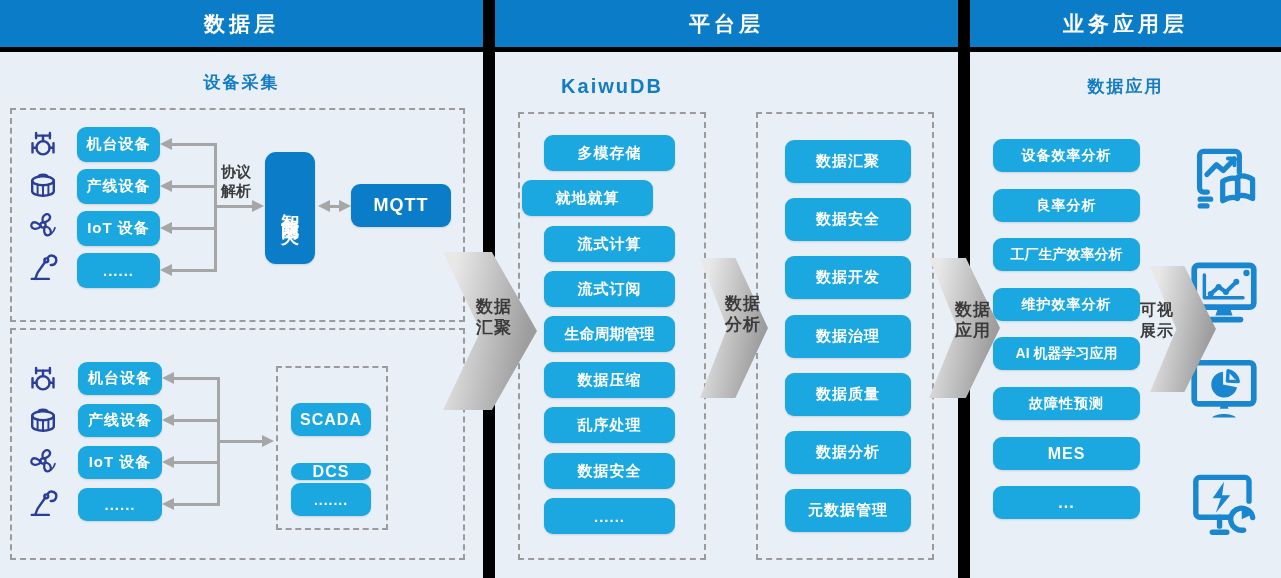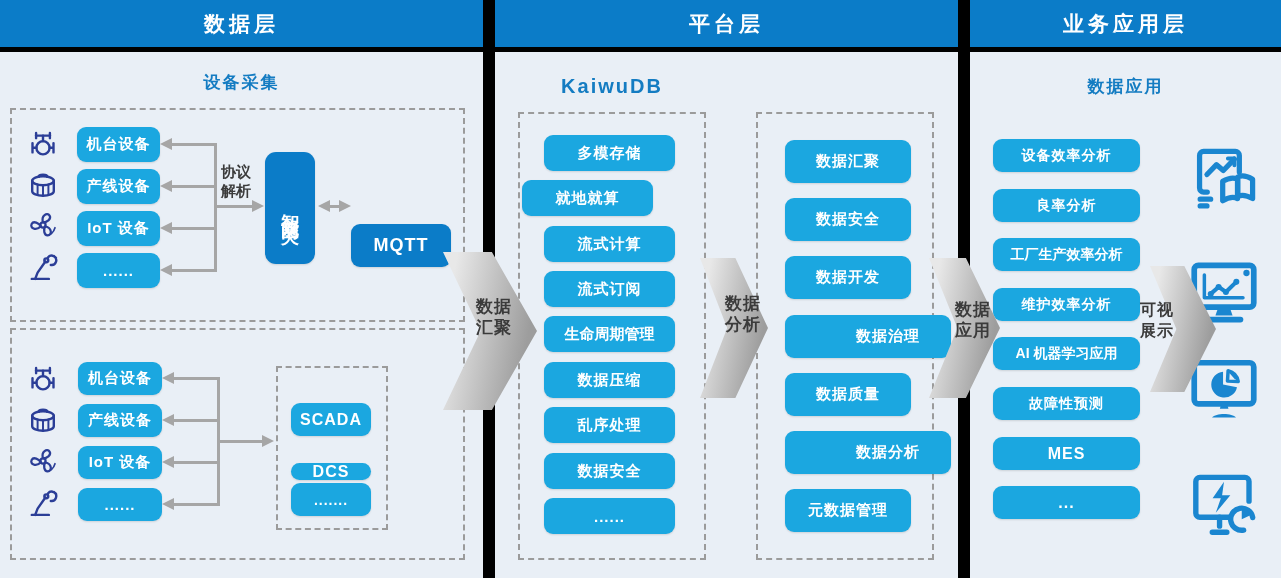--- a/index.html
+++ b/index.html
@@ -175,21 +175,21 @@
   <div class="ah-r" style="left:252px;top:200px;"></div>
 
   <div class="bx bx-dark" style="left:265px;top:152px;width:50px;height:112px;border-radius:11px;">
     <span class="vtext">智能网关</span>
   </div>
 
   <div class="ah-l" style="left:318px;top:200px;"></div>
   <div class="hl" style="left:329px;top:205px;width:11px;"></div>
   <div class="ah-r" style="left:339px;top:200px;"></div>
 
-  <div class="bx bx-dark" style="left:351px;top:184px;width:100px;height:43px;font-size:18px;margin-top:40px;">MQTT</div>
+  <div class="bx bx-dark" style="left:351px;top:184px;width:100px;height:43px;font-size:18px;">MQTT</div>
 
   <div class="dashed" style="left:10px;top:328px;width:451px;height:228px;"></div>
 
   <div class="icon" style="left:25px;top:361px;">
       <svg width="36" height="36">
         <use href="#sym-valve"></use>
       </svg>
     </div>
   <div class="icon" style="left:25px;top:402px;">
       <svg width="36" height="36">
@@ -241,23 +241,23 @@
   <div class="bx" style="left:544px;top:362px;width:131px;height:36px;">数据压缩</div>
   <div class="bx" style="left:544px;top:407px;width:131px;height:36px;">乱序处理</div>
   <div class="bx" style="left:544px;top:453px;width:131px;height:36px;">数据安全</div>
   <div class="bx" style="left:544px;top:498px;width:131px;height:36px;">......</div>
 
   <div class="dashed" style="left:756px;top:112px;width:174px;height:444px;"></div>
 
   <div class="bx" style="left:785px;top:140px;width:126px;height:43px;">数据汇聚</div>
   <div class="bx" style="left:785px;top:198px;width:126px;height:43px;">数据安全</div>
   <div class="bx" style="left:785px;top:256px;width:126px;height:43px;">数据开发</div>
-  <div class="bx" style="left:785px;top:315px;width:126px;height:43px;padding-left:40px;">数据治理</div>
+  <div class="bx" style="left:785px;top:315px;width:126px;height:43px;">数据治理</div>
   <div class="bx" style="left:785px;top:373px;width:126px;height:43px;">数据质量</div>
-  <div class="bx" style="left:785px;top:431px;width:126px;height:43px;padding-left:40px;">数据分析</div>
+  <div class="bx" style="left:785px;top:431px;width:126px;height:43px;">数据分析</div>
   <div class="bx" style="left:785px;top:489px;width:126px;height:43px;">元数据管理</div>
 
   <div class="sec-title" style="left:970px;top:76px;width:311px;">数据应用</div>
 
   <div class="bx" style="left:993px;top:139px;width:147px;height:33px;font-size:14px;">设备效率分析</div>
   <div class="bx" style="left:993px;top:189px;width:147px;height:33px;font-size:14px;">良率分析</div>
   <div class="bx" style="left:993px;top:238px;width:147px;height:33px;font-size:14px;letter-spacing:0;">工厂生产效率分析</div>
   <div class="bx" style="left:993px;top:288px;width:147px;height:33px;font-size:14px;">维护效率分析</div>
   <div class="bx" style="left:993px;top:337px;width:147px;height:33px;font-size:14px;letter-spacing:0;">AI 机器学习应用</div>
   <div class="bx" style="left:993px;top:387px;width:147px;height:33px;font-size:14px;">故障性预测</div>

